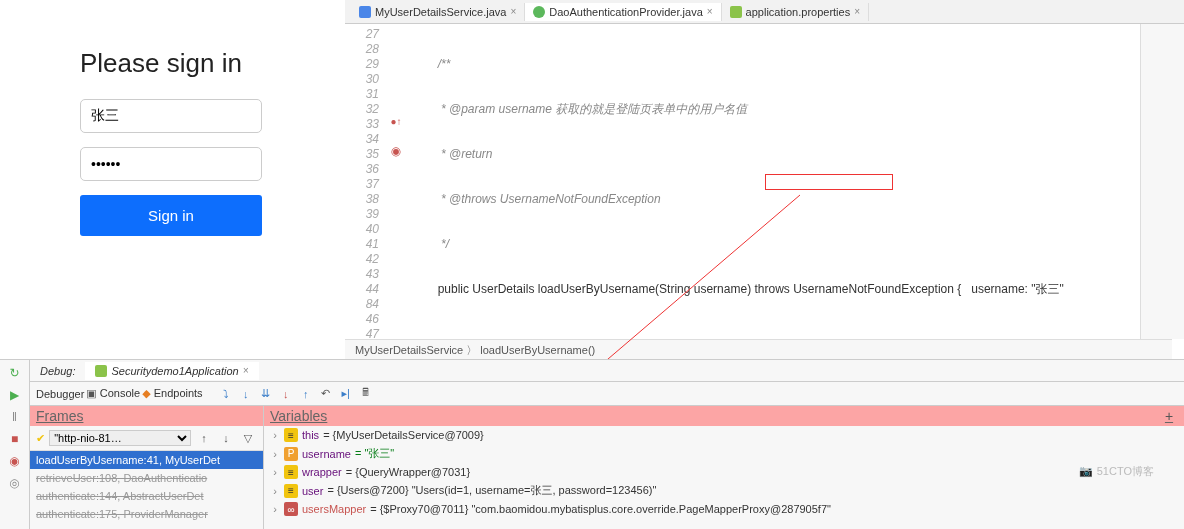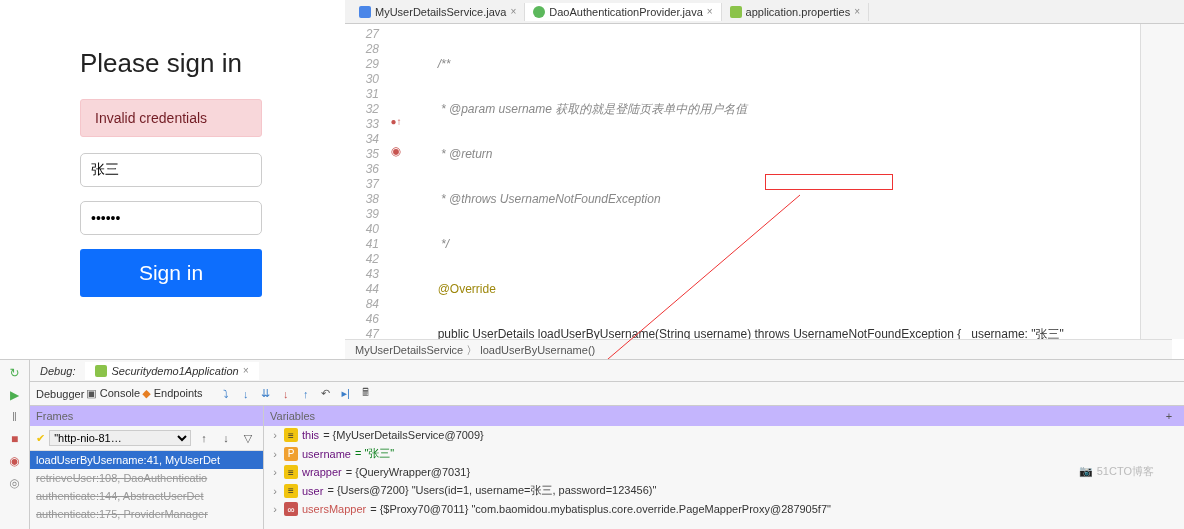--- a/index.html
+++ b/index.html
@@ -3,21 +3,21 @@
 <meta charset="utf-8">
 <style>
 * { margin:0; padding:0; box-sizing:border-box; font-family:"Segoe UI",Arial,sans-serif; }
 body { width:1184px; height:529px; background:#fff; overflow:hidden; position:relative; font-size:12px; color:#333; }
 
 
 .signin { position:absolute; left:0; top:24px; width:342px; padding:24px 80px; }
 .signin h1 { font-size:26px; font-weight:500; color:#222; margin-bottom:20px; }
 .alert { background:#f8d7da; border:1px solid #f5c6cb; color:#721c24; border-radius:3px; padding:10px 14px; margin-bottom:16px; font-size:14px; }
 .field { width:100%; border:1px solid #ccc; border-radius:5px; padding:8px 10px; font-size:14px; margin-bottom:14px; outline:none; }
-.btn-primary { width:100%; background:#0d6efd; color:#fff; border:none; border-radius:3px; padding:12px; font-size:21px; cursor:pointer; }
+.btn-primary { width:100%; background:#0d6efd; color:#fff; border:none; border-radius:3px; padding:12px; font-size:15px; cursor:pointer; }
 
 
 .editor { position:absolute; left:345px; top:0; right:0; bottom:170px; background:#fff; display:flex; flex-direction:column; }
 .tabs { display:flex; align-items:center; gap:0; height:24px; border-bottom:1px solid #ccc; background:#f2f2f2; padding-left:6px; }
 .tab { display:flex; align-items:center; gap:4px; padding:3px 8px; font-size:11px; background:#f2f2f2; border-right:1px solid #ddd;justify-content:center; }
 .tab.active { background:#fff; }
 .tab .ico { width:12px; height:12px; display:inline-block; }
 .ico-java { background:#4a86e8; border-radius:2px; }
 .ico-iface { background:#5cb85c; border-radius:50%; }
 .ico-prop { background:#8bc34a; border-radius:2px; }
@@ -39,21 +39,21 @@
 
 .debug { position:absolute; left:30px; right:0; bottom:0; height:170px; background:#f7f7f7; border-top:1px solid #ccc; font-size:11px; }
 .debug-tabs { display:flex; align-items:center; height:22px; border-bottom:1px solid #ccc; }
 .debug-tabs .dtab { padding:3px 10px; display:flex; align-items:center; gap:4px;font-style:italic; }
 .debug-tabs .dtab.active { background:#fff; }
 .debug-tools { display:flex; align-items:center; height:24px; border-bottom:1px solid #ccc; gap:2px; padding:0 6px; }
 .tool-btn { width:18px; height:18px; display:flex; align-items:center; justify-content:center; color:#555; cursor:pointer; }
 .tool-btn.blue{color:#3b7ec9;} .tool-btn.red{color:#c75450;}
 .debug-body { display:flex; height:calc(100% - 46px); }
 .frames { width:234px; border-right:1px solid #ccc; display:flex; flex-direction:column; }
-.frames-hdr,.vars-hdr { height:20px; background:#c4b5fd; padding:3px 6px; font-size:11px; color:#666; display:flex; align-items:center; justify-content:space-between; }
+.frames-hdr,.vars-hdr { height:20px; background:#fca5a5; padding:3px 6px; font-size:14px; color:#666; display:flex; align-items:center; justify-content:space-between;text-decoration:underline; }
 .frame-thread { display:flex; align-items:center; gap:4px; padding:3px 6px; border-bottom:1px solid #ddd; }
 .frame-thread select { flex:1; font-size:11px; border:1px solid #ccc; }
 .frame-item { padding:3px 6px; font-size:11px; color:#555; white-space:nowrap; overflow:hidden; text-overflow:ellipsis; }
 .frame-item.sel { background:#2f6fcf; color:#fff; }
 .frame-item.strike { text-decoration:line-through; color:#999; }
 .vars { flex:1; overflow:auto; }
 .var-row { display:flex; align-items:center; gap:4px; padding:2px 6px; font-size:11px; }
 .var-row .kicon{ width:14px; height:14px; display:inline-flex; align-items:center; justify-content:center; font-size:10px; border-radius:2px; }
 .ki-p{background:#f0a030;color:#fff;} .ki-f{background:#c75450;color:#fff;} .ki-e{background:#f1c40f;}
 .var-name { color:#660e7a; }
@@ -64,21 +64,20 @@
 .lg-btn { width:18px; height:18px; display:flex; align-items:center; justify-content:center; cursor:pointer; }
 .lg-green{color:#4caf50;} .lg-red{color:#c75450;} .lg-gray{color:#888;}
 
 .watermark { position:absolute; right:30px; bottom:50px; color:#bbb; font-size:11px; display:flex; align-items:center; gap:4px; }
 </style>
 </head>
 <body>
 
 <div class="signin">
   <h1>Please sign in</h1>
-  <div class="alert">Invalid credentials</div>
   <input class="field" value="张三" style="">
   <input class="field" type="password" value="••••••" style="">
   <button class="btn-primary">Sign in</button>
 </div>
 
 <div class="editor">
   <div class="tabs">
     <div class="tab">
         <span class="ico ico-java"></span>
         <span>MyUserDetailsService.java</span>
@@ -124,21 +123,20 @@
       <div style="color:#c75450;font-size:10px;text-align:center">●↑</div>
       <div style="height:15px"></div>
       <div style="color:#c75450;text-align:center">◉</div>
     </div>
     <div class="code">
       <div class="row"><span class="dim">        /**</span></div>
       <div class="row"><span class="dim">         * @param username 获取的就是登陆页表单中的用户名值</span></div>
       <div class="row"><span class="dim">         * @return</span></div>
       <div class="row"><span class="dim">         * @throws UsernameNotFoundException</span></div>
       <div class="row"><span class="dim">         */</span></div>
-      <div class="row"><span class="an">        @Override</span></div>
       <div class="row"><span>        public UserDetails loadUserByUsername(String username) throws UsernameNotFoundException {   username: "张三"</span></div>
       
       
       
       
       
       
       
       
       

